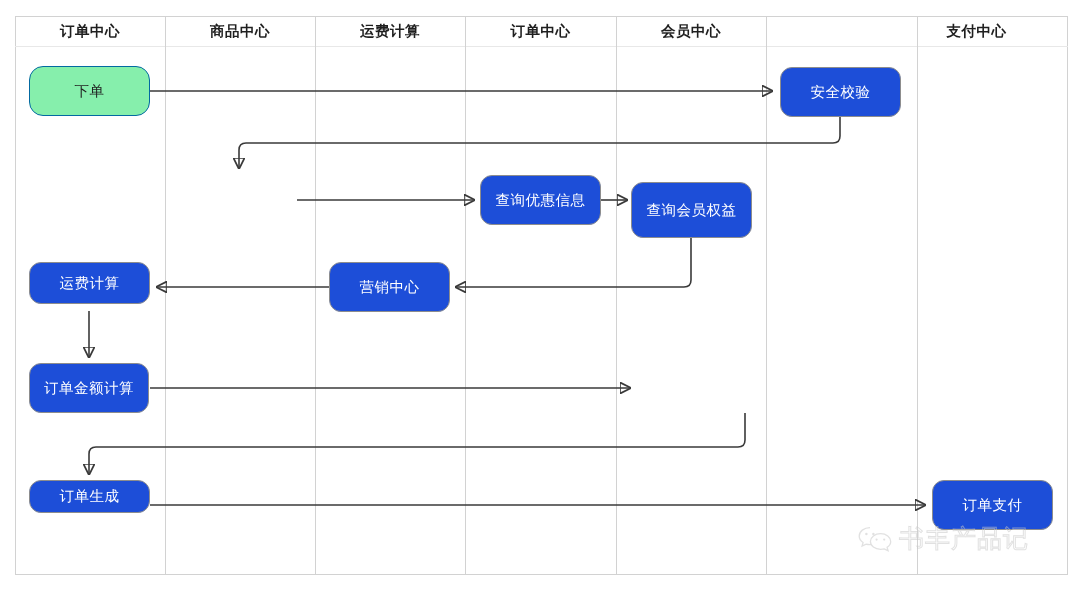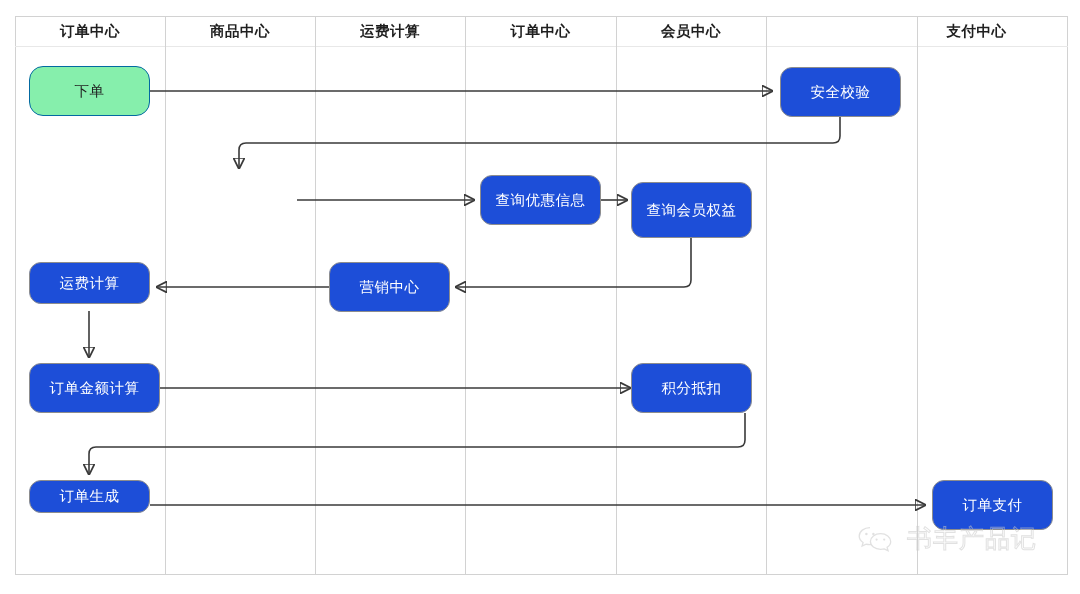--- a/index.html
+++ b/index.html
@@ -94,21 +94,21 @@
     stroke: #3a3a3a;
     stroke-width: 1.6;
   }
   
   .watermark {
     position: absolute;
     left: 858px;
     top: 522px;
     display: flex;
     align-items: center;
-    gap: 15px;
+    gap: 7px;
     opacity: .55;
   }
   .watermark-text {
     font-size: 25px;
     color: transparent;
     -webkit-text-stroke: 1px #c9c9c9;
     letter-spacing: 1px;
     white-space: nowrap;
     font-family: "Liberation Sans", "DejaVu Sans", sans-serif;
   }
@@ -169,23 +169,22 @@
 
 
   <div class="node filled" style="left:480px; top:175px; width:121px; height:50px">查询优惠信息</div>
 
   <div class="node filled" style="left:631px; top:182px; width:121px; height:56px">查询会员权益</div>
 
   <div class="node filled" style="left:329px; top:262px; width:121px; height:50px">营销中心</div>
 
   <div class="node filled" style="left:29px;  top:262px; width:121px; height:42px">运费计算</div>
 
-  <div class="node filled" style="left:29px;  top:363px; width:131px; height:50px">订单金额计算</div>
-
-  <div class="node filled" style="left:631px; top:363px; width:121px; height:50px">积分抵扣</div>
+  <div class="node filled" style="left:29px;  top:363px; width:120px; height:50px">订单金额计算</div>
+
 
   <div class="node filled" style="left:29px;  top:480px; width:121px; height:33px">订单生成</div>
 
   <div class="node filled" style="left:932px; top:480px; width:121px; height:50px">订单支付</div>
 
   <div class="watermark">
     <svg width="34" height="28" viewBox="0 0 34 28">
       <g fill="none" stroke="#c9c9c9" stroke-width="1.3">
         <path d="M12 2.6 C5.9 2.6 1.2 6.5 1.2 11.1 C1.2 13.7 2.7 16 5.1 17.5 L4.1 21 L8.1 19.1
                  C9.3 19.4 10.6 19.6 12 19.6 C12.5 19.6 13 19.6 13.5 19.5"></path>

